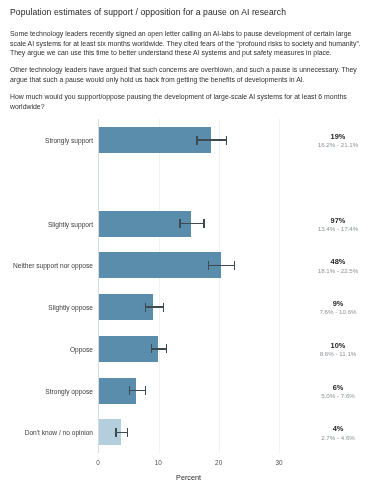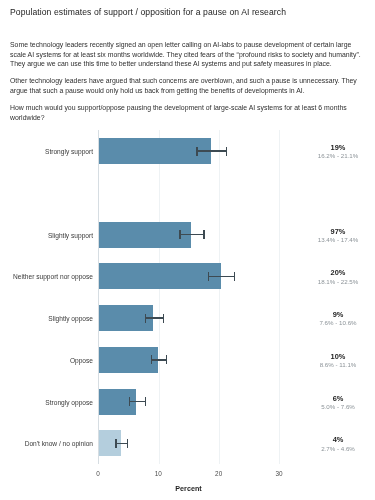--- a/index.html
+++ b/index.html
@@ -5,21 +5,21 @@
   html,body{margin:0;padding:0;}
   body{
     width:375px;height:500px;
     background:#ffffff;
     font-family:"Liberation Sans", sans-serif;
     color:#2b2b2b;
     overflow:hidden;
   }
   .page{position:relative;width:375px;height:500px;box-sizing:border-box;padding:7px 8px 0 8px;}
 
-  .title{font-size:8.6px;font-weight:400;color:#232323;letter-spacing:.01em;line-height:1.25;margin:0 0 22px 2px;}
+  .title{font-size:8.6px;font-weight:400;color:#232323;letter-spacing:.01em;line-height:1.25;margin:0 0 11px 2px;}
   .para{font-size:6.9px;line-height:1.42;color:#2e2e2e;margin:0 0 7px 2px;max-width:352px;}
   .para:last-of-type{margin-bottom:4px;}
 
   
   .chart{position:relative;width:359px;height:372px;margin-left:2px;}
   .plot{
     position:absolute;
     left:88px;top:4px;right:90px;bottom:34px;
     border-left:1px solid #d6dde2;
   }
@@ -42,21 +42,21 @@
     position:absolute;
     left:calc(100% + 22px);
     top:50%;transform:translateY(-50%);
     text-align:center;width:74px;white-space:nowrap;
   }
   .dlabel .pct{font-size:7.4px;font-weight:700;color:#1d1d1d;display:block;line-height:1.25;}
   .dlabel .ci{font-size:6.2px;color:#8c9398;display:block;line-height:1.25;}
 
   .xaxis{position:absolute;left:88px;right:90px;bottom:0;height:34px;}
   .tick{position:absolute;top:6px;transform:translateX(-50%);font-size:6.4px;color:#4a4a4a;}
-  .xtitle{position:absolute;left:0;right:0;bottom:5px;text-align:center;font-size:7.2px;font-weight:700;color:#1f1f1f;margin-top:48px;}
+  .xtitle{position:absolute;left:0;right:0;bottom:5px;text-align:center;font-size:7.2px;font-weight:400;color:#1f1f1f;margin-top:48px;}
 </style>
 </head>
 <body>
 
 <div class="page">
 
   <div class="title">Population estimates of support / opposition for a pause on AI research</div>
 
   <p class="para">Some technology leaders recently signed an open letter calling on AI-labs to pause development of certain large  scale AI systems for at least six months worldwide. They cited fears of the “profound risks to society and humanity”. They argue we can use this time to better understand these AI systems and put safety measures in place.</p>
   <p class="para">Other technology leaders have argued that such concerns are overblown, and such a pause is unnecessary. They argue that such a pause would only hold us back from getting the benefits of developments in AI.</p>
@@ -94,21 +94,21 @@
           </div>
         </div>
         <div class="row" style="top: 37.5%; height: 12.5%;">
           <div style="position: absolute; left: 0px; right: 0px; top: 19%; height: 62%;">
             <div class="bar" style="width: 67.6667%;"></div>
             <div class="errbar" style="left: 60.3333%; width: 14.6667%;"></div>
             <div class="cap" style="left: 60.3333%;"></div>
             <div class="cap" style="left: 75%;"></div>
             <div class="ylabel">Neither support nor oppose</div>
             <div class="dlabel">
-              <span class="pct">20%</span>
+              <span class="pct">48%</span>
               <span class="ci">18.1% - 22.5%</span>
             </div>
           </div>
         </div>
         <div class="row" style="top: 50%; height: 12.5%;">
           <div style="position: absolute; left: 0px; right: 0px; top: 19%; height: 62%;">
             <div class="bar" style="width: 30%;"></div>
             <div class="errbar" style="left: 25.3333%; width: 10%;"></div>
             <div class="cap" style="left: 25.3333%;"></div>
             <div class="cap" style="left: 35.3333%;"></div>

